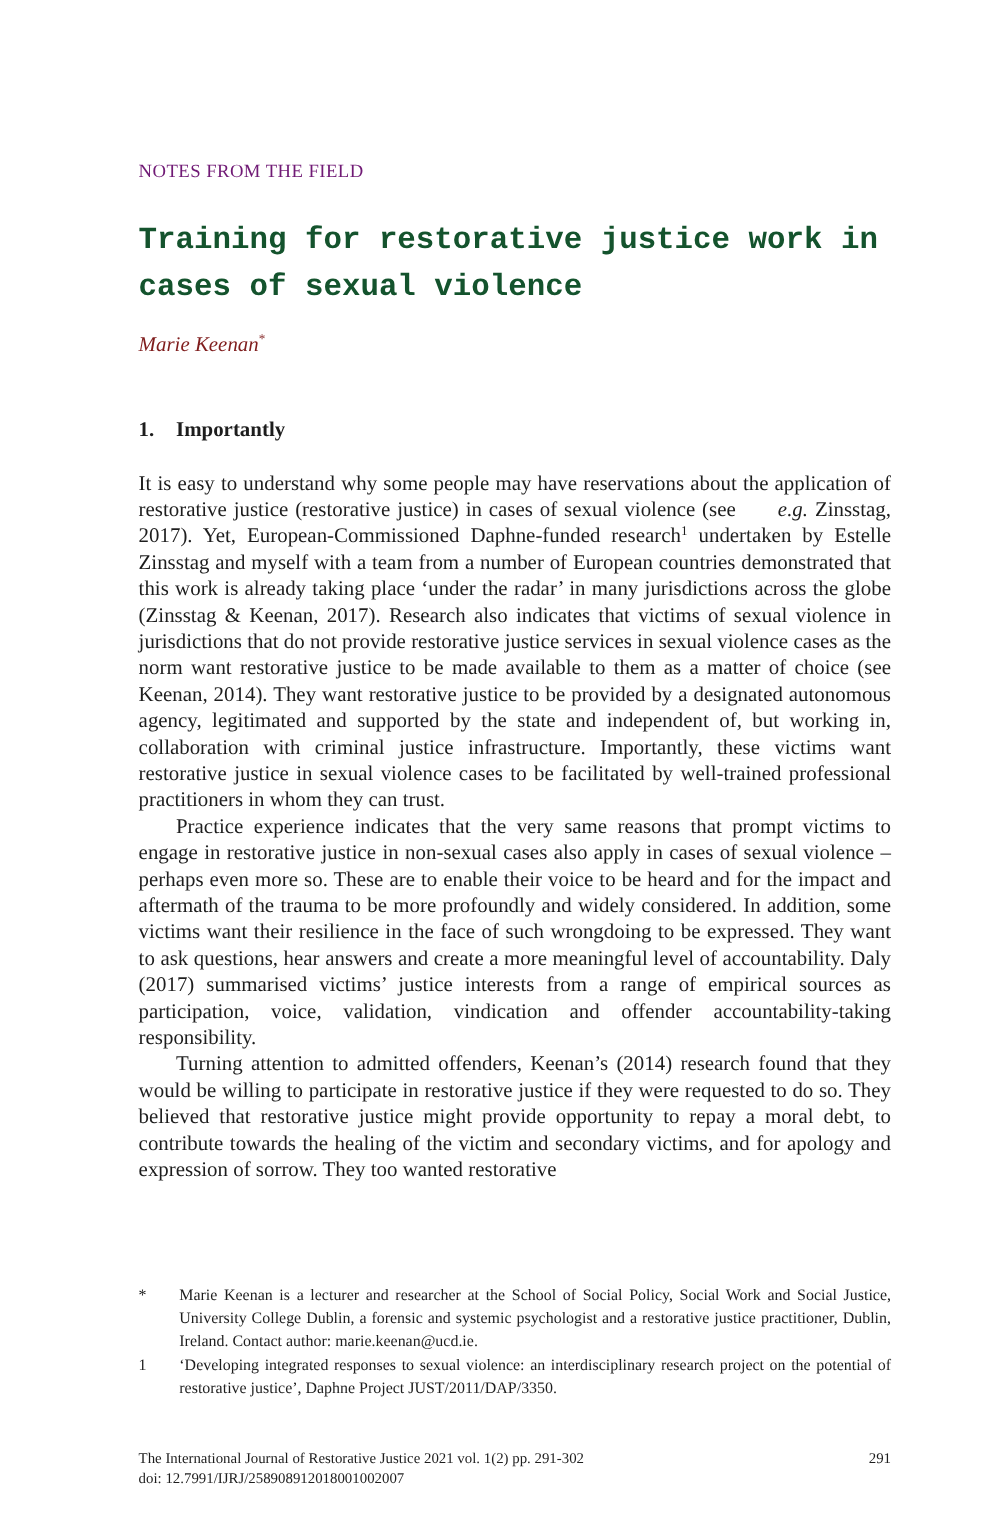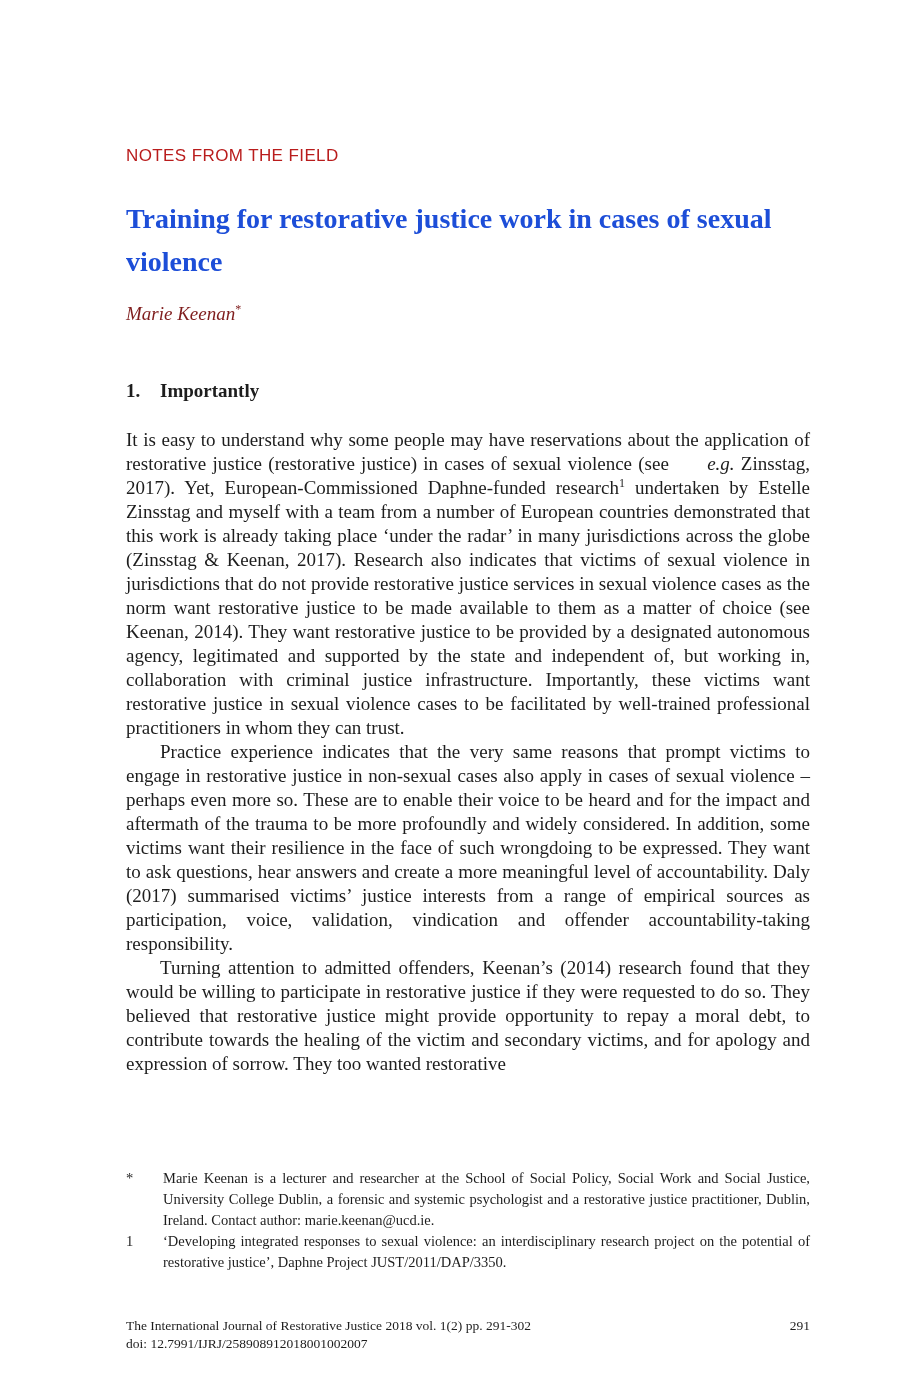--- a/index.html
+++ b/index.html
@@ -13,36 +13,36 @@
     height: 1400px;
     background: #ffffff;
     color: #1d1d1d;
     font-family: "Liberation Serif", serif;
     overflow: hidden;
   }
   .kicker {
     position: absolute;
     left: 126px;
     top: 146px;
-    font-family: Liberation Sans, sans-serif;
+    font-family: Liberation Serif, serif;
     font-size: 17px;
     letter-spacing: 0.4px;
-    color: #b91c1c;
+    color: #701a75;
   }
   .title {
     position: absolute;
     left: 126px;
     top: 197px;
     width: 684px;
     margin: 0;
-    font-family: Liberation Serif, serif;
+    font-family: Liberation Mono, monospace;
     font-weight: 700;
     font-size: 28px;
     line-height: 43px;
-    color: #1d4ed8;
+    color: #14532d;
   }
   .author {
     position: absolute;
     left: 126px;
     top: 303px;
     font-style: italic;
     font-size: 19px;
     color: #7f1d1d;
   }
   .author .author-mark {
@@ -161,19 +161,19 @@
       <span class="fn-text">Marie Keenan is a lecturer and researcher at the School of Social Policy, Social Work and Social Justice, University College Dublin, a forensic and systemic psychologist and a restorative justice practitioner, Dublin, Ireland. Contact author: marie.keenan@ucd.ie.</span>
     </div>
     <div class="footnote">
       <span class="fn-marker">1</span>
       <span class="fn-text">‘Developing integrated responses to sexual violence: an interdisciplinary research project on the potential of restorative justice’, Daphne Project JUST/2011/DAP/3350.</span>
     </div>
   </div>
 
   <div class="footer">
     <div class="footer-left">
-      <div>The International Journal of Restorative Justice 2018 vol. 1(2) pp. 291-302</div>
+      <div>The International Journal of Restorative Justice 2021 vol. 1(2) pp. 291-302</div>
       <div>doi: 12.7991/IJRJ/258908912018001002007</div>
     </div>
     <div class="page-number">291</div>
   </div>
 
 </div>
 
 </body></html>

